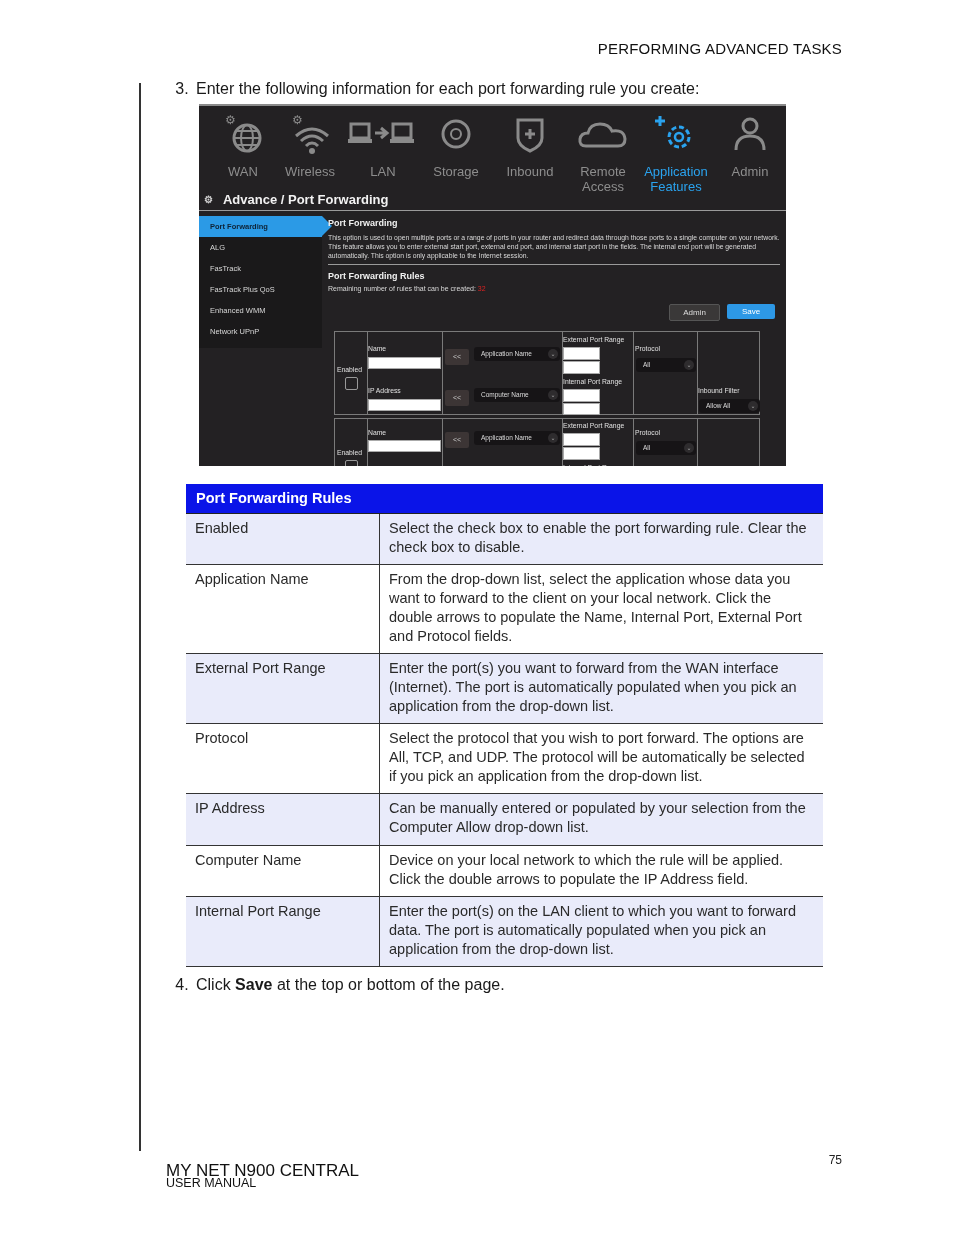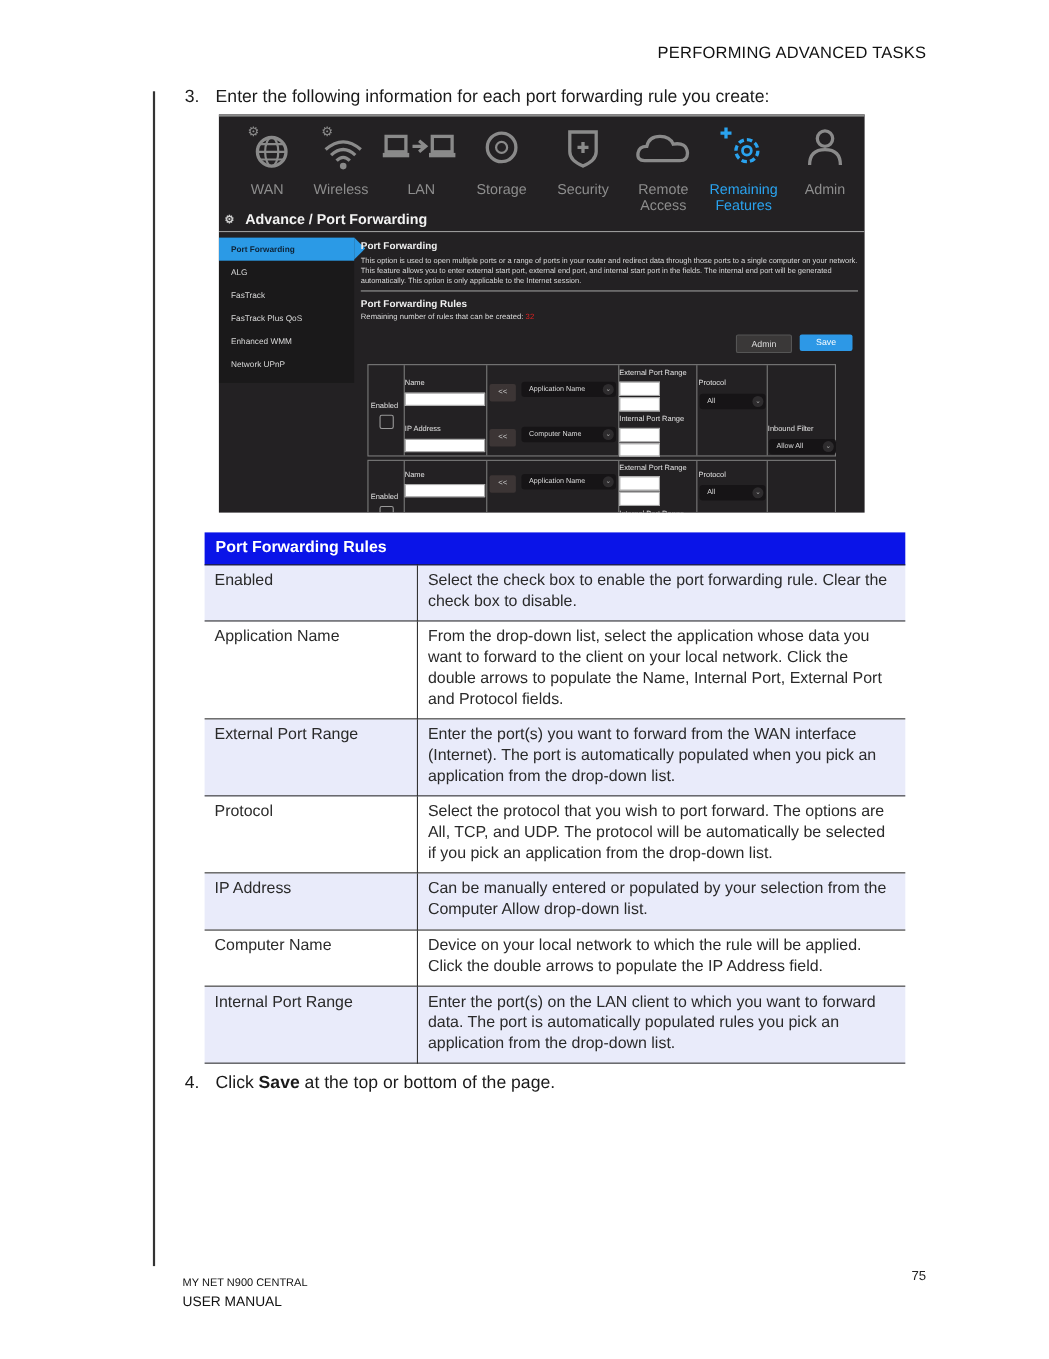--- a/index.html
+++ b/index.html
@@ -1,19 +1,19 @@
 <!DOCTYPE html>
 <html><head>
 <meta charset="utf-8">
 <style>
   html, body { margin:0; padding:0; background:#ffffff; }
   body { width:954px; height:1235px; position:relative; font-family:"Liberation Sans", sans-serif; color:#1a1a1a; overflow:hidden; }
   .hdr { position:absolute; top:28px; right:112px; font-size:15px; letter-spacing:0.2px; color:#111;margin-top:12px; }
   .vbar { position:absolute; left:139px; top:83px; width:2px; height:1068px; background:#333; }
-  .step { position:absolute; left:168px; font-size:16px; color:#1a1a1a; }
+  .step { position:absolute; left:168px; font-size:16px; color:#1a1a1a;text-align:center; }
   .step .num { display:inline-block; width:28px; }
   .step b { font-weight:bold; }
 
   
   .shot { position:absolute; left:199px; top:104px; width:587px; height:362px; background:#232123; overflow:hidden; border-top:2px solid #8a8a8a; box-sizing:border-box; }
   .navrow { position:absolute; left:0; top:0; width:587px; height:80px; }
   .navitem { position:absolute; top:4px; width:72px; text-align:center; }
   .navitem .ico { height:48px; display:flex; align-items:center; justify-content:center; }
   .navitem .lbl { font-size:13px; color:#8d8d8d; margin-top:6px; }
   .navitem.active .lbl { color:#2aa3ef; }
@@ -42,21 +42,21 @@
   .dd { position:absolute; height:14px; background:#161416; border-radius:3px; color:#ddd; font-size:6.5px; line-height:14px; padding-left:7px; box-sizing:border-box; }
   .dd .cv { position:absolute; right:2px; top:2px; width:10px; height:10px; border-radius:5px; background:#2e2c2e; font-size:6px; line-height:10px; text-align:center; color:#aaa; }
 
   
   .tbl { position:absolute; left:186px; top:484px; width:637px; border-collapse:collapse; font-size:14.5px; }
   .tbl th { background:#0a14e8; color:#fff; text-align:left; padding:6px 10px 7px; font-size:14.5px; font-weight:bold; border-bottom:1px solid #222; }
   .tbl td { vertical-align:top; padding:5px 10px 8px 9px; line-height:18.7px; color:#2a2a2a; }
   .tbl tr.odd td { background:#e9ebfa; }
   .tbl tr td { border-bottom:1px solid #333; }
   .tbl td.c1 { width:174px; border-right:1px solid #333; }
-  .footer1 { position:absolute; left:166px; top:1161px; font-size:10px; color:#111; }
+  .footer1 { position:absolute; left:166px; top:1161px; font-size:17px; color:#111; }
   .footer2 { position:absolute; left:166px; top:1176px; font-size:12.5px; color:#111; }
   .pno { position:absolute; right:112px; top:1153px; font-size:12px; color:#222; }
 </style>
 </head>
 <body>
 
 <div class="hdr">PERFORMING ADVANCED TASKS</div>
 <div class="vbar"></div>
 
 <div class="step" style="top:80px;">
@@ -111,39 +111,39 @@
         </div>
       <div class="lbl">Storage</div>
     </div>
     <div class="navitem" style="left:295px;">
       <div class="ico">
           <svg width="44" height="44" viewBox="0 0 44 44">
             <path d="M10 8 H34 V26 Q34 34 22 39 Q10 34 10 26 Z" fill="none" stroke="#8a8a8a" stroke-width="3"></path>
             <path d="M22 17 V27 M17 22 H27" stroke="#8a8a8a" stroke-width="3"></path>
           </svg>
         </div>
-      <div class="lbl">Security</div>
+      <div class="lbl">Inbound</div>
     </div>
     <div class="navitem" style="left:368px;">
       <div class="ico">
           <svg width="54" height="44" viewBox="0 0 54 44">
             <path d="M10 34 Q3 34 4 27 Q5 21 12 21 Q14 12 24 12 Q33 12 36 19 Q48 17 49 27 Q49 34 42 34 Z" fill="none" stroke="#8a8a8a" stroke-width="3"></path>
           </svg>
         </div>
       <div class="lbl">Remote Access</div>
     </div>
     <div class="navitem active" style="left:441px;">
       <div class="ico">
           <svg width="48" height="44" viewBox="0 0 48 44">
             <path d="M8 4 V14 M3 9 H13" stroke="#2aa3ef" stroke-width="3"></path>
             <circle cx="27" cy="25" r="10" fill="none" stroke="#2aa3ef" stroke-width="3" stroke-dasharray="5 2.8"></circle>
             <circle cx="27" cy="25" r="4" fill="none" stroke="#2aa3ef" stroke-width="2.5"></circle>
           </svg>
         </div>
-      <div class="lbl">Remaining Features</div>
+      <div class="lbl">Application Features</div>
     </div>
     <div class="navitem" style="left:515px;">
       <div class="ico">
           <svg width="44" height="44" viewBox="0 0 44 44">
             <circle cx="22" cy="14" r="7" fill="none" stroke="#8a8a8a" stroke-width="3"></circle>
             <path d="M8 38 Q8 24 22 24 Q36 24 36 38" fill="none" stroke="#8a8a8a" stroke-width="3"></path>
           </svg>
         </div>
       <div class="lbl">Admin</div>
     </div>
@@ -262,21 +262,21 @@
     <tr class="odd">
         <td class="c1">IP Address</td>
         <td>Can be manually entered or populated by your selection from the Computer Allow drop-down list.</td>
       </tr>
     <tr>
         <td class="c1">Computer Name</td>
         <td>Device on your local network to which the rule will be applied. Click the double arrows to populate the IP Address field.</td>
       </tr>
     <tr class="odd">
         <td class="c1">Internal Port Range</td>
-        <td>Enter the port(s) on the LAN client to which you want to forward data. The port is automatically populated rules you pick an application from the drop-down list.</td>
+        <td>Enter the port(s) on the LAN client to which you want to forward data. The port is automatically populated when you pick an application from the drop-down list.</td>
       </tr>
   </tbody>
 </table>
 
 <div class="step" style="top:976px;">
   <span class="num">4.</span><span>Click </span><b>Save</b><span> at the top or bottom of the page.</span>
 </div>
 
 <div class="pno">75</div>
 <div class="footer1">MY NET N900 CENTRAL</div>

